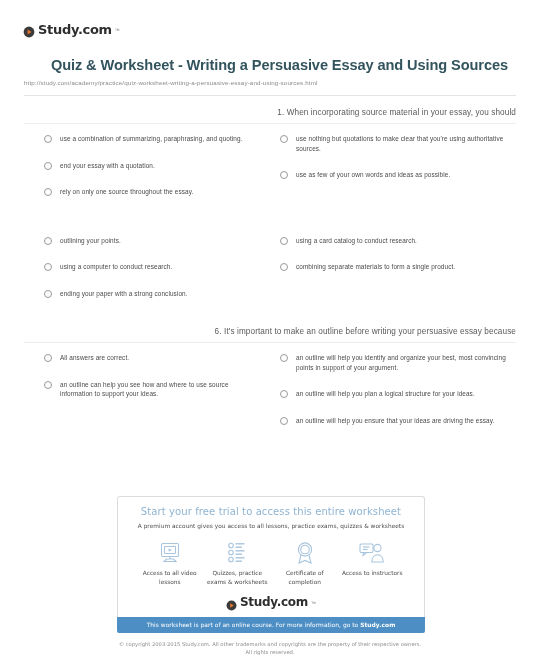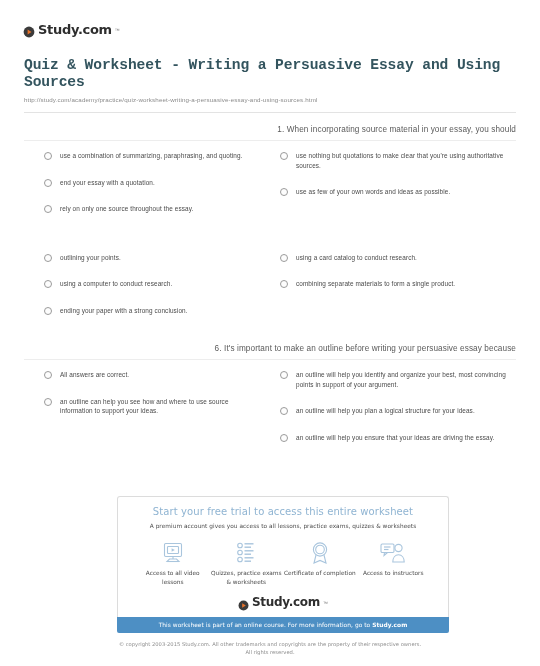--- a/index.html
+++ b/index.html
@@ -51,27 +51,28 @@
   .logo-tm {
     font-size: 5px;
     vertical-align: super;
     color: #777;
   }
 
   .title-block {
     padding: 12px 16px 0 8px;
   }
   .doc-title {
-    font-family: Liberation Mono, monospace;
+    font-family: Liberation Sans, sans-serif;
     font-size: 14.6px;
     font-weight: bold;
     color: #33545e;
     line-height: 17px;
     margin: 0;
     letter-spacing: -0.1px;
+    text-align: right;
   }
   .doc-url {
     font-size: 6.2px;
     color: #8a8a8a;
     margin-top: 5px;
     letter-spacing: 0.15px;
     font-family: "Liberation Sans", sans-serif;
   }
   .header-rule {
     border-top: 1px solid #e3e3e3;
@@ -126,21 +127,21 @@
     color: #4a4a4a;
     line-height: 9.5px;
     letter-spacing: 0.1px;
   }
 
   
   .promo-wrap {
     position: absolute;
     left: 117px;
     top: 496px;
-    width: 332px;
+    width: 308px;
   }
   .promo-box {
     border: 1px solid #dcdcdc;
     border-bottom: none;
     border-radius: 3px 3px 0 0;
     background: #ffffff;
     padding: 9px 10px 8px 10px;
     text-align: center;
     box-sizing: border-box;
   }

